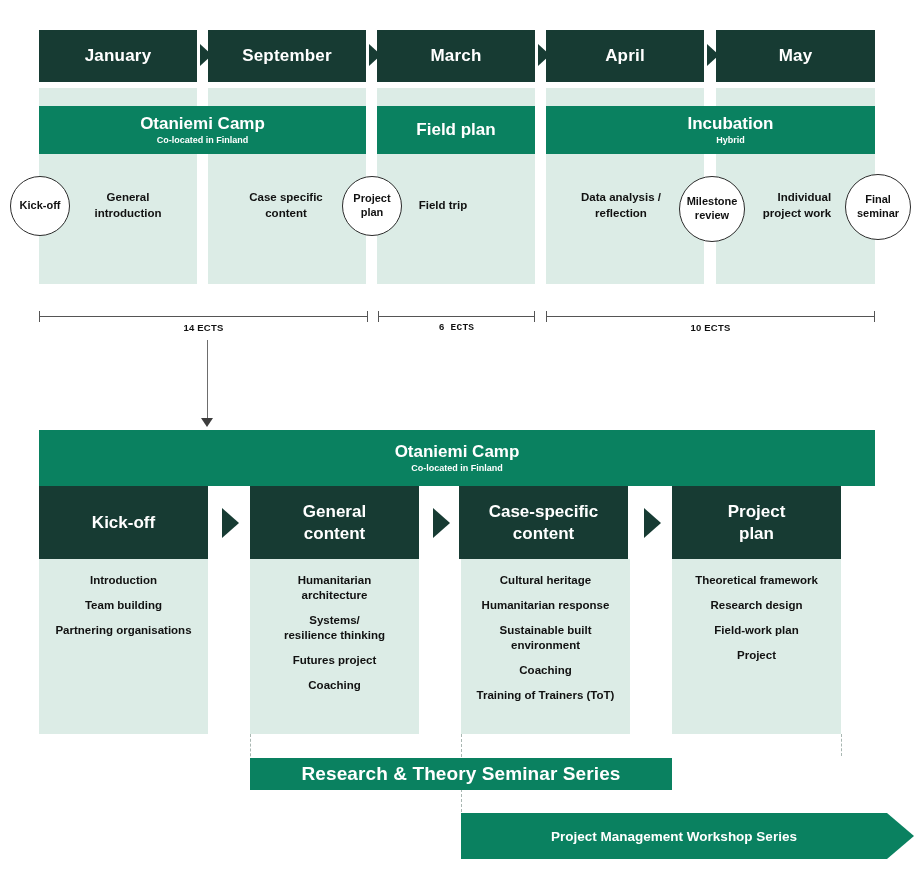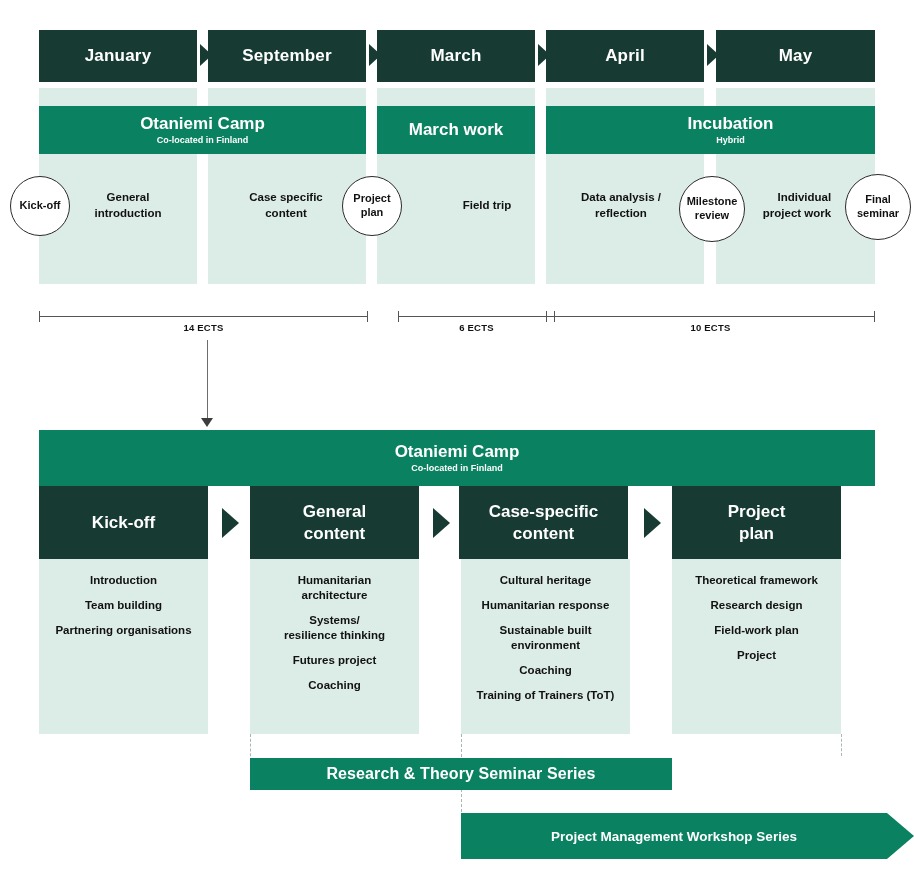--- a/index.html
+++ b/index.html
@@ -151,21 +151,21 @@
 
   .dash-line {
     position: absolute;
     width: 0; border-left: 1px dashed #a9b7b2;
   }
 
   .series-bar {
     position: absolute;
     background: #0a8160;
     color: #ffffff;
-    font-size: 16px; font-weight: bold;
+    font-size: 19px; font-weight: bold;
     display: flex; align-items: center; justify-content: center;
     letter-spacing: .1px;
   }
   .series-arrow-wrap { position: absolute; }
   .series-arrow-body {
     position: absolute; left: 0; top: 0;
     background: #0a8160;
     color: #ffffff;
     font-size: 13.5px; font-weight: bold;
     display: flex; align-items: center; justify-content: center;
@@ -212,35 +212,35 @@
   <div class="light-col" style="left:377px; width:158px;"></div>
   <div class="light-col" style="left:546px; width:158px;"></div>
   <div class="light-col" style="left:716px; width:159px;"></div>
 
   <div class="phase-band" style="left:39px; width:327px;">
     <span class="t1">Otaniemi Camp</span>
     <span class="t2">Co-located in Finland</span>
   </div>
 
   <div class="phase-band" style="left:377px; width:158px;">
-    <span class="t1">March work</span>
+    <span class="t1">Field plan</span>
   </div>
 
   <div class="phase-band" style="left:546px; width:329px;padding-left:40px;">
     <span class="t1">Incubation</span>
     <span class="t2">Hybrid</span>
   </div>
 
   <div class="task-label" style="left:62px; top:186px; width:132px; height:40px;">
     <span class="ml">General<br>introduction</span>
   </div>
   <div class="task-label" style="left:220px; top:186px; width:132px; height:40px;">
     <span class="ml">Case specific<br>content</span>
   </div>
-  <div class="task-label" style="left:426px; top:186px; width:122px; height:40px;">
+  <div class="task-label" style="left:382px; top:186px; width:122px; height:40px;">
     <span class="ml">Field trip</span>
   </div>
   <div class="task-label" style="left:559px; top:186px; width:124px; height:40px;">
     <span class="ml">Data analysis /<br>reflection</span>
   </div>
   <div class="task-label" style="left:737px; top:186px; width:120px; height:40px;text-align:right;">
     <span class="ml">Individual<br>project work</span>
   </div>
 
   <div class="milestone" style="left:10px; top:176px; width:60px; height:60px;">
@@ -255,21 +255,21 @@
   <div class="milestone" style="left:845px; top:174px; width:66px; height:66px;">
     <span class="ml">Final<br>seminar</span>
   </div>
 
   <div class="ects-group" style="left:39px; width:329px;">
     <div class="ects-line"></div>
     <div class="ects-cap l"></div>
     <div class="ects-cap r"></div>
     <div class="ects-text">14 ECTS</div>
   </div>
-  <div class="ects-group" style="left:398px; width:157px;">
+  <div class="ects-group" style="left:378px; width:157px;font-family:Liberation Mono, monospace;">
     <div class="ects-line"></div>
     <div class="ects-cap l"></div>
     <div class="ects-cap r"></div>
     <div class="ects-text">6 ECTS</div>
   </div>
   <div class="ects-group" style="left:546px; width:329px;">
     <div class="ects-line"></div>
     <div class="ects-cap l"></div>
     <div class="ects-cap r"></div>
     <div class="ects-text">10 ECTS</div>

